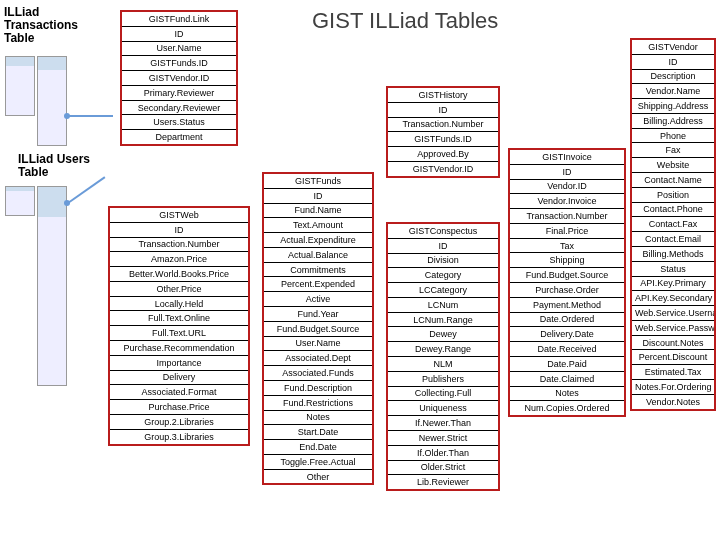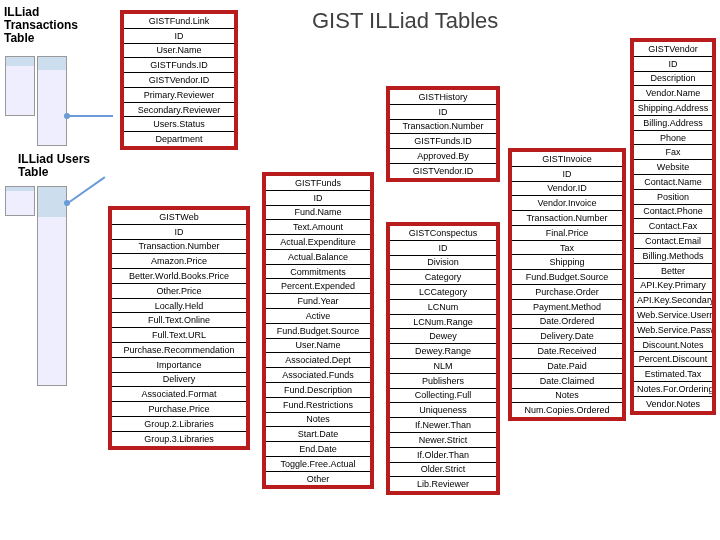--- a/index.html
+++ b/index.html
@@ -23,21 +23,21 @@
     font-size: 12px;
     font-weight: bold;
     color: #000;
     line-height: 1.1;
     position: absolute;
   }
   .heading1 { top: 6px; left: 4px; width: 80px; }
   .heading2 { top: 153px; left: 18px; width: 80px; }
   .tbl {
     position: absolute;
-    border: 4px solid #b91c1c;
+    border: 2px solid #b91c1c;
     font-size: 9px;
     background: #fff;
   }
   .tbl .row {
     border-bottom: 1px solid #000;
     padding: 1.9px 3px;
     text-align: center;
     white-space: nowrap;
     overflow: hidden;
   }
@@ -117,22 +117,22 @@
   </div>
 <div class="tbl" style="top:172px;left:262px;width:112px">
     <div class="row">GISTFunds</div>
     <div class="row">ID</div>
     <div class="row">Fund.Name</div>
     <div class="row">Text.Amount</div>
     <div class="row">Actual.Expenditure</div>
     <div class="row">Actual.Balance</div>
     <div class="row">Commitments</div>
     <div class="row">Percent.Expended</div>
+    <div class="row">Active</div>
     <div class="row">Fund.Year</div>
-    <div class="row">Active</div>
     <div class="row">Fund.Budget.Source</div>
     <div class="row">User.Name</div>
     <div class="row">Associated.Dept</div>
     <div class="row">Associated.Funds</div>
     <div class="row">Fund.Description</div>
     <div class="row">Fund.Restrictions</div>
     <div class="row">Notes</div>
     <div class="row">Start.Date</div>
     <div class="row">End.Date</div>
     <div class="row">Toggle.Free.Actual</div>
@@ -195,21 +195,21 @@
     <div class="row">Billing.Address</div>
     <div class="row">Phone</div>
     <div class="row">Fax</div>
     <div class="row">Website</div>
     <div class="row">Contact.Name</div>
     <div class="row">Position</div>
     <div class="row">Contact.Phone</div>
     <div class="row">Contact.Fax</div>
     <div class="row">Contact.Email</div>
     <div class="row">Billing.Methods</div>
-    <div class="row">Better</div>
+    <div class="row">Status</div>
     <div class="row">API.Key.Primary</div>
     <div class="row">API.Key.Secondary</div>
     <div class="row">Web.Service.Username</div>
     <div class="row">Web.Service.Password</div>
     <div class="row">Discount.Notes</div>
     <div class="row">Percent.Discount</div>
     <div class="row">Estimated.Tax</div>
     <div class="row">Notes.For.Ordering</div>
     <div class="row">Vendor.Notes</div>
   </div>

